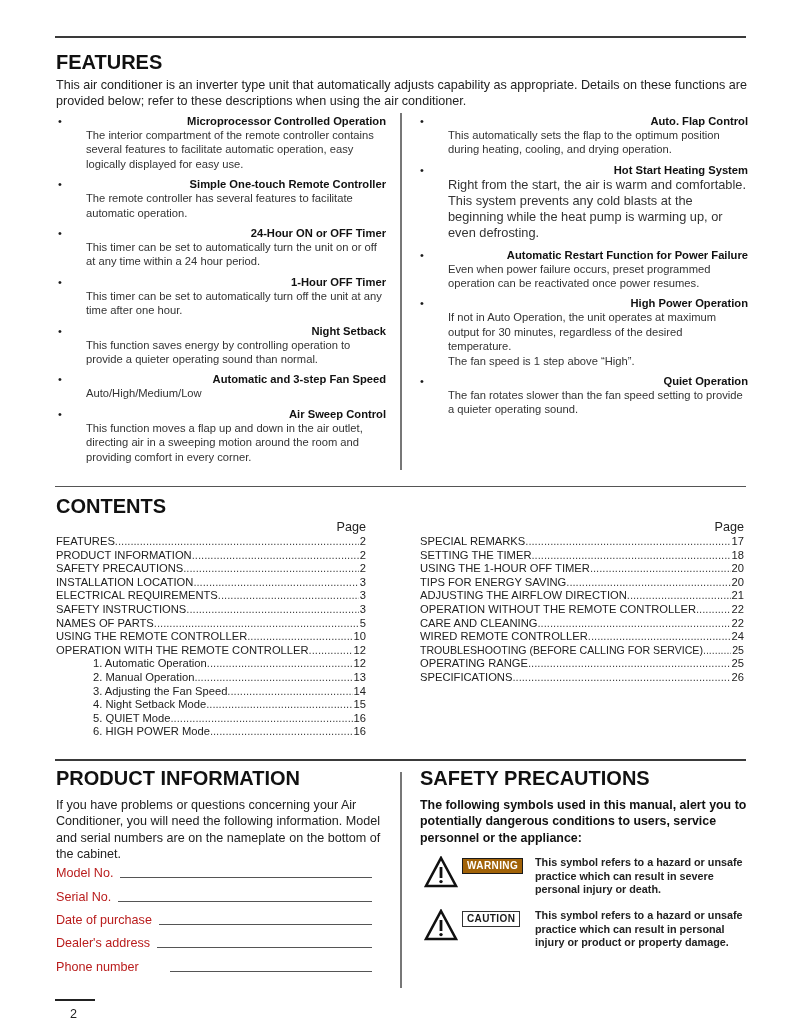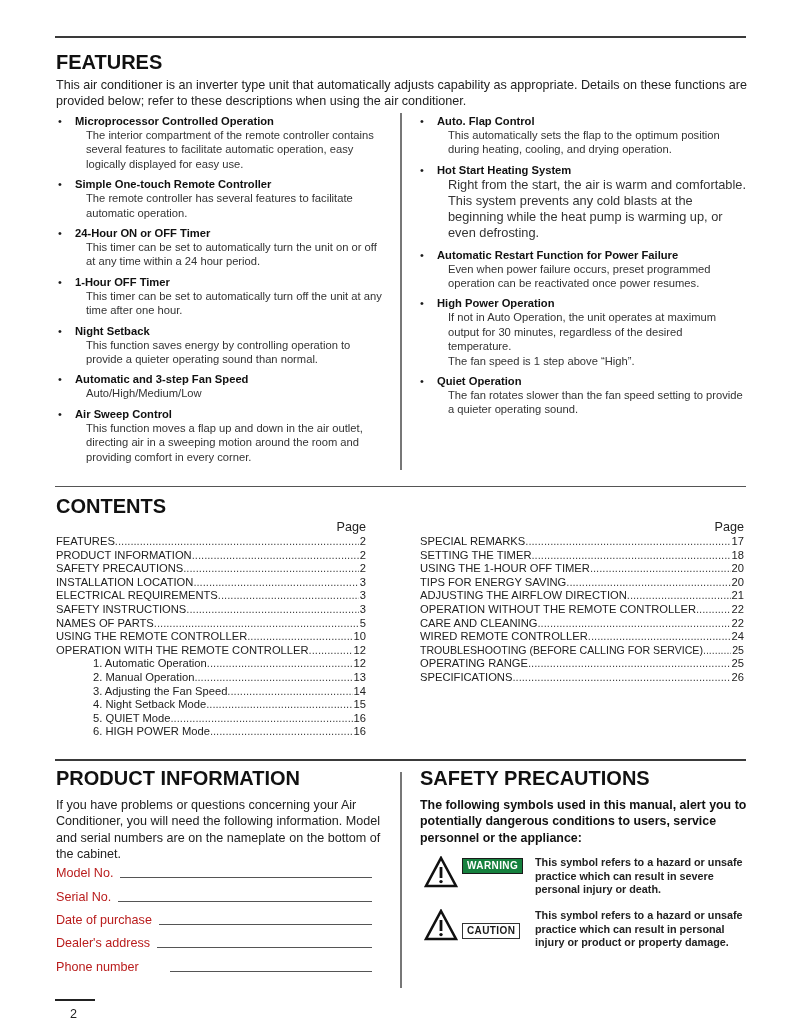--- a/index.html
+++ b/index.html
@@ -11,21 +11,21 @@
 
     .h1 { position: absolute; font-family: "Liberation Sans", sans-serif; font-weight: bold; font-size: 20px; letter-spacing: 0px; color: #111; }
 
     .intro { position: absolute; left: 56px; top: 77px; width: 700px; font-size: 12.6px; line-height: 16px; color: #222; }
 
     .feat-col { position: absolute; top: 114px; }
     .feat-left { left: 56px; width: 330px; }
     .feat-right { left: 418px; width: 330px; }
     .feat { position: relative; padding-left: 19px; margin-bottom: 6px; }
     .feat .bullet { position: absolute; left: 2px; top: 0px; font-size: 11px; line-height: 14px; }
-    .feat .ft { font-weight: bold; font-size: 11.2px; line-height: 14px; color: #111; }
+    .feat .ft { font-weight: bold; font-size: 11.2px; line-height: 14px; color: #111; text-align: right; }
     .feat .fd { padding-left: 11px; font-size: 11.2px; line-height: 14.4px; color: #333; }
     .feat .fd.large { font-size: 12.8px; line-height: 16.2px; }
 
     .vdiv { position: absolute; width: 2px; background: #777; }
 
     .toc-col { position: absolute; top: 520px; font-size: 11.2px; color: #222; }
     .toc-left { left: 56px; width: 310px; }
     .toc-right { left: 420px; width: 310px; }
     .toc-page-hdr { text-align: right; font-size: 12.6px; line-height: 14px; margin-bottom: 1px; }
     .toc-row { display: flex; align-items: baseline; line-height: 13.6px; white-space: nowrap; }
@@ -37,22 +37,22 @@
 
     .pi-body { position: absolute; left: 56px; top: 797px; width: 325px; font-size: 12.6px; line-height: 16.3px; color: #222; }
     .pi-field { position: absolute; left: 56px; display: flex; align-items: flex-end; width: 316px; font-size: 12.6px; color: #b91c1c; }
     .pi-field .fl { flex: 0 0 auto; padding-right: 7px; line-height: 14px; }
     .pi-field .line { flex: 1 1 auto; border-bottom: 1px solid #555; height: 11px; margin-bottom: 2px; }
 
     .sp-intro { position: absolute; left: 420px; top: 797px; width: 330px; font-weight: bold; font-size: 12.4px; line-height: 16.3px; color: #111; }
     .sp-item { position: absolute; left: 424px; width: 330px; }
     .sp-item .tri { position: absolute; left: 0; top: 0; width: 34px; height: 32px; }
     .sp-item .badge { position: absolute; left: 38px; top: 2px; font-weight: bold; font-size: 10px; letter-spacing: 0.4px; padding: 1px 4px; line-height: 12px; }
-    .badge.warning { background: #15803d; color: #fff; border: 1px solid #1a1a1a; }
-    .badge.caution { background: #fff; color: #1a1a1a; border: 1.5px solid #333; margin-top: 12px; }
+    .badge.warning { background: #a16207; color: #fff; border: 1px solid #1a1a1a; }
+    .badge.caution { background: #fff; color: #1a1a1a; border: 1.5px solid #333; }
     .sp-item .stxt { position: absolute; left: 111px; top: 0; width: 210px; font-weight: bold; font-size: 10.8px; line-height: 13.6px; color: #222; }
 
     .footer-rule { position: absolute; left: 55px; top: 999px; width: 40px; height: 2px; background: #222; }
     .page-num { position: absolute; left: 70px; top: 1007px; font-size: 12.6px; color: #222; }
   </style>
 </head>
 <body>
 
 <div class="rule" style="top:36px;"></div>
 

